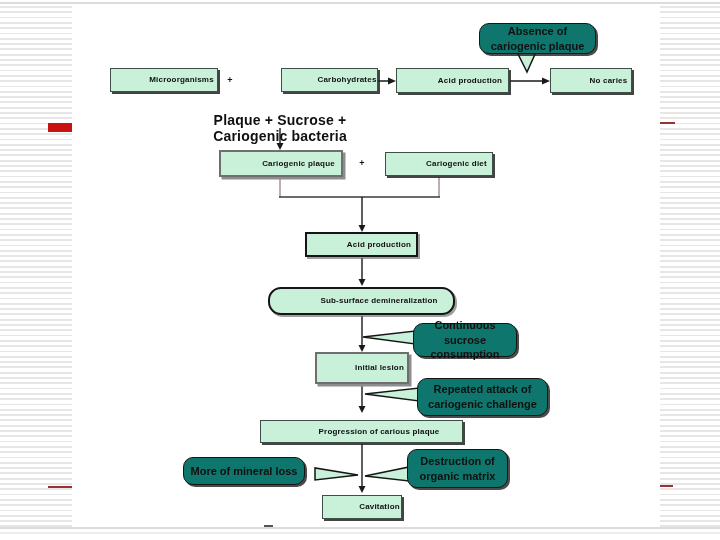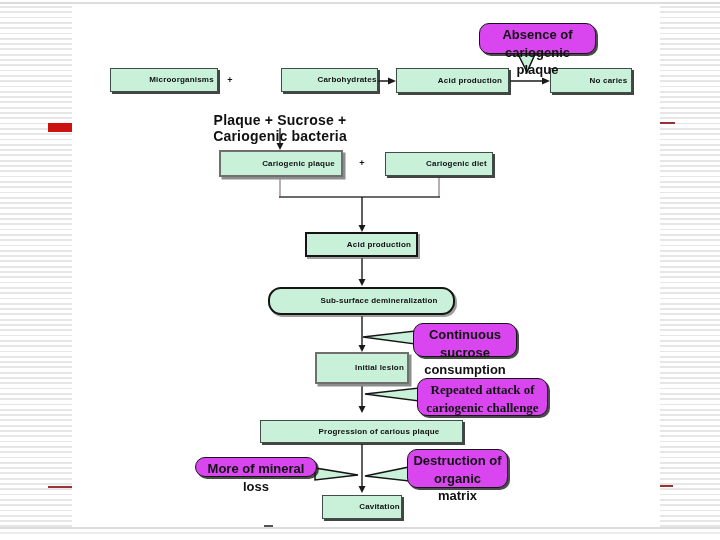--- a/index.html
+++ b/index.html
@@ -30,22 +30,22 @@
   
   .box{
     position:absolute;display:flex;align-items:center;justify-content:center;
     background:#c9f0d8;color:#101010;font-size:8px;font-weight:bold;
     text-align:center;letter-spacing:.2px;line-height:1.25;box-sizing:border-box;padding-left:35px;
   }
   .b-std{border:1px solid #3d4f46;box-shadow:2px 2px 0 rgba(35,35,35,.85);}
   .b-thick{border:2px solid #151515;box-shadow:2px 2px 0 rgba(80,80,80,.55);}
   .b-gray{border:2px solid #6f6f6f;box-shadow:2.5px 2.5px 0 #8d8d8d;}
   .callout{
-    position:absolute;display:flex;align-items:flex-start;justify-content:center;
-    background:#d946ef;color:#101010;font-size:13px;font-weight:bold;text-align:center;
+    position:absolute;display:flex;align-items:center;justify-content:center;
+    background:#0f766e;color:#101010;font-size:11px;font-weight:bold;text-align:center;
     border:1.5px solid #151515;border-radius:10px;line-height:1.35;
     box-shadow:2px 2px 0 rgba(30,30,30,.8);box-sizing:border-box;padding:2px 5px;
   }
   .plus{
     position:absolute;font-size:9px;font-weight:bold;color:#101010;
     display:flex;align-items:center;justify-content:center;
   }
   .formula{
     position:absolute;left:190px;top:112px;width:180px;height:12px;
     font-size:14px;font-weight:bold;color:#101010;letter-spacing:.2px;text-align:center;
@@ -149,27 +149,27 @@
 </div>
 <div class="box b-thick" style="left:268px;top:287px;width:187px;height:28px;border-radius:13px;">
   <span>Sub-surface demineralization</span>
 </div>
 <div class="callout" style="left:413px;top:323px;width:104px;height:34px;">
   <span>Continuous sucrose consumption</span>
 </div>
 <div class="box b-gray" style="left:315px;top:352px;width:94px;height:32px;">
   <span>Initial lesion</span>
 </div>
-<div class="callout" style="left:417px;top:378px;width:131px;height:38px;font-family:Liberation Serif, serif;">
+<div class="callout" style="left:417px;top:378px;width:131px;height:38px;">
   <span>Repeated attack of cariogenic challenge</span>
 </div>
 <div class="box b-std" style="left:260px;top:420px;width:203px;height:23px;">
   <span>Progression of carious plaque</span>
 </div>
-<div class="callout" style="left:195px;top:457px;width:122px;height:20px;">
+<div class="callout" style="left:183px;top:457px;width:122px;height:28px;">
   <span>More of mineral loss</span>
 </div>
 <div class="callout" style="left:407px;top:449px;width:101px;height:39px;">
   <span>Destruction of organic matrix</span>
 </div>
 <div class="box b-std" style="left:322px;top:495px;width:80px;height:24px;">
   <span>Cavitation</span>
 </div>
 
 </body></html>

